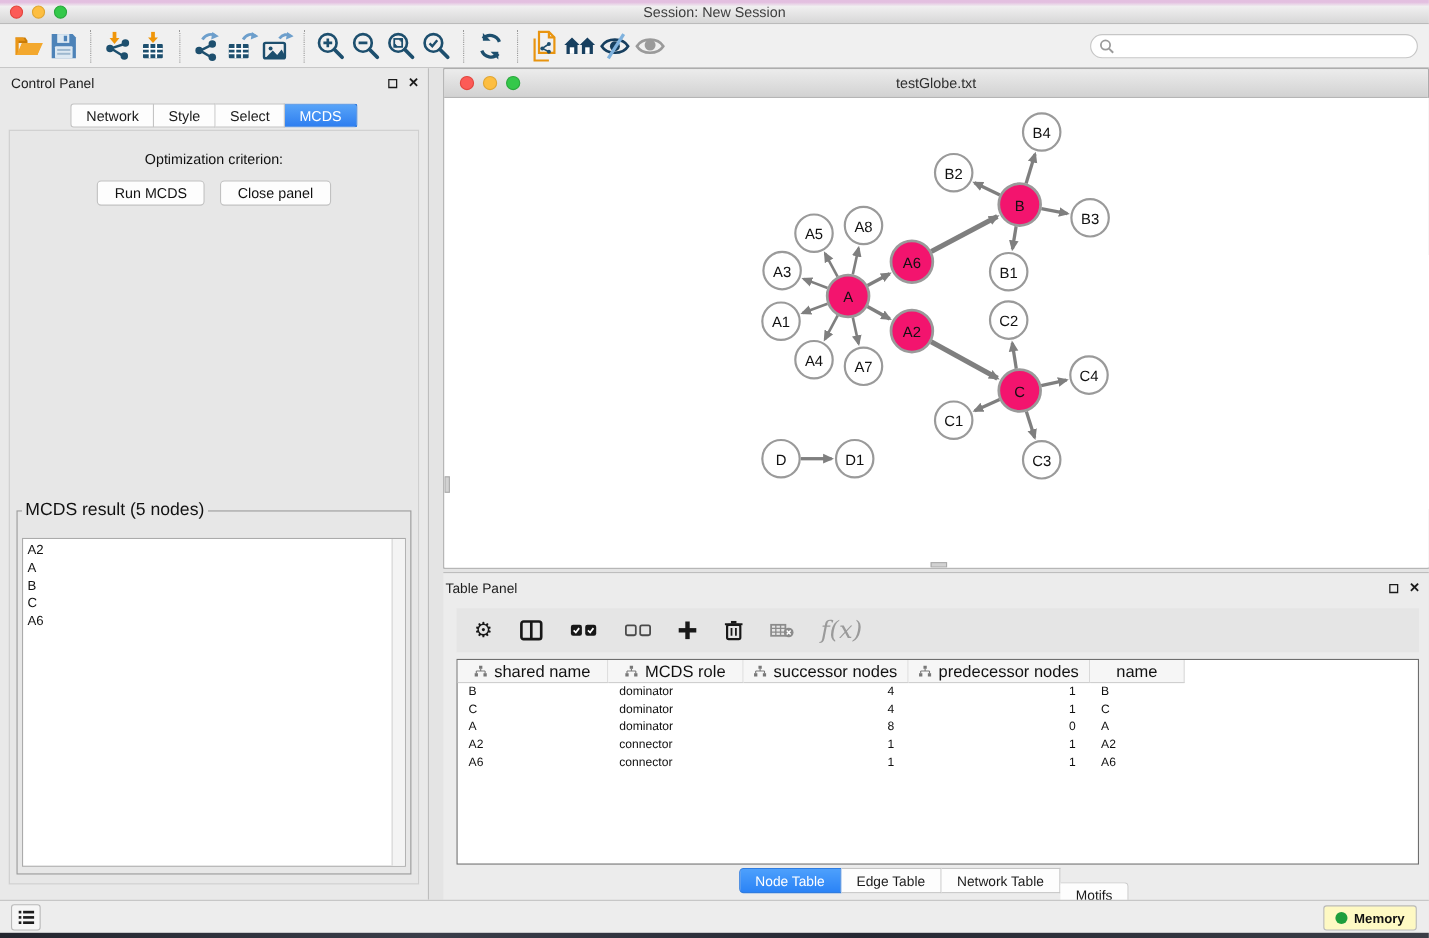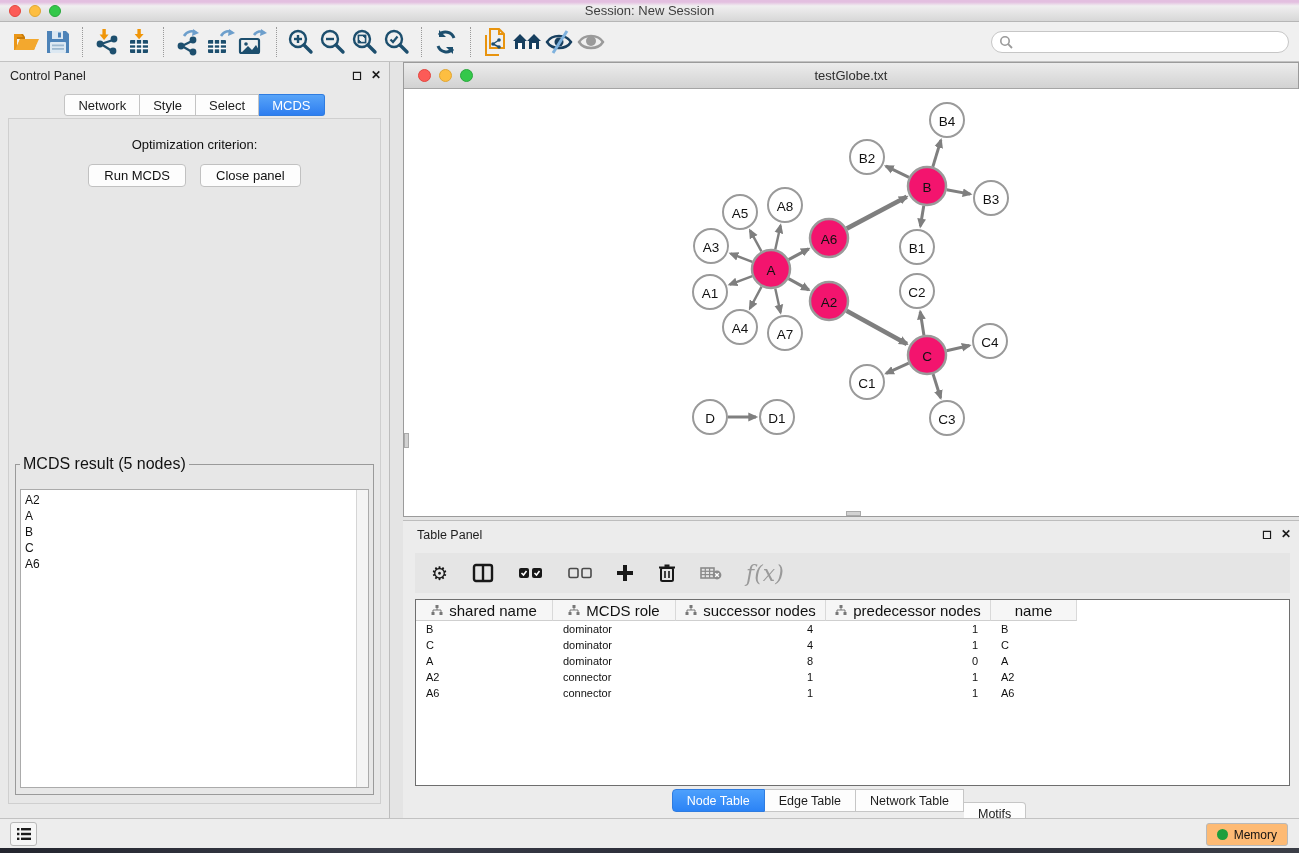--- a/index.html
+++ b/index.html
@@ -90,22 +90,22 @@
   .tp-tabs { position:absolute; left:0; right:4px; top:268px; display:flex; justify-content:center; }
   .tp-tab { height:23px; padding:0 14px; font-size:12.5px; background:#fdfdfd; border:1px solid #c6c6c6; border-left:none; color:#1c1c1c; font-family:inherit; }
   .tp-tab:first-child { border-left:1px solid #c6c6c6; border-radius:4px 0 0 4px; }
   .tp-tab:last-child { border-radius:0 4px 4px 0;margin-top:13px; }
   .tp-tab.active { background:linear-gradient(#4da0fc,#2b83f6); color:#fff; border-color:#2f7ce0; }
 
   
   .statusbar { position:absolute; left:0; top:818px; width:1299px; height:30px; background:#ededed; border-top:1px solid #c2c2c2; }
   .list-btn { position:absolute; left:10px; top:3px; width:27px; height:24px; background:#f6f6f6; border:1px solid #b9b9b9; border-radius:3px;
     display:flex; align-items:center; justify-content:center; }
-  .memory-btn { position:absolute; right:11px; top:4px; height:23px; padding:0 10px; background:#fdba74; border:1px solid #b9b9b9;
-    border-radius:3px; display:flex; align-items:center; gap:6px; font-size:12px; color:#111; font-family:inherit; }
+  .memory-btn { position:absolute; right:11px; top:4px; height:23px; padding:0 10px; background:#fef9c3; border:1px solid #b9b9b9;
+    border-radius:3px; display:flex; align-items:center; gap:6px; font-size:12px; color:#111; font-family:inherit;font-weight:bold; }
   .mem-dot { width:11px; height:11px; border-radius:50%; background:#1d9e3c; }
   .wallpaper { position:absolute; left:0; top:848px; width:1299px; height:5px;
     background:linear-gradient(90deg,#23252e,#3a3d49 30%,#262833 60%,#3b3e47); }
 </style>
 </head>
 <body>
 
 <div class="titlebar">
   <span class="tl r"></span>
   <span class="tl y"></span>
@@ -406,21 +406,21 @@
           </g>
       </svg>
       <span class="vthumb"></span>
       <span class="hthumb"></span>
       <span class="grip"></span>
     </div>
   </div>
 
   <div class="table-panel">
     <div class="panel-head">
-      <span class="ptitle" style="left:14px">Table Panel</span>
+      <span class="ptitle" style="left:2px">Table Panel</span>
       <span class="win-icons">
         <span>◻</span>
         <span>✕</span>
       </span>
     </div>
     <div class="tp-toolbar">
       <button class="tico">
           <span class="gear-glyph">⚙</span>
         </button>
       <button class="tico">

